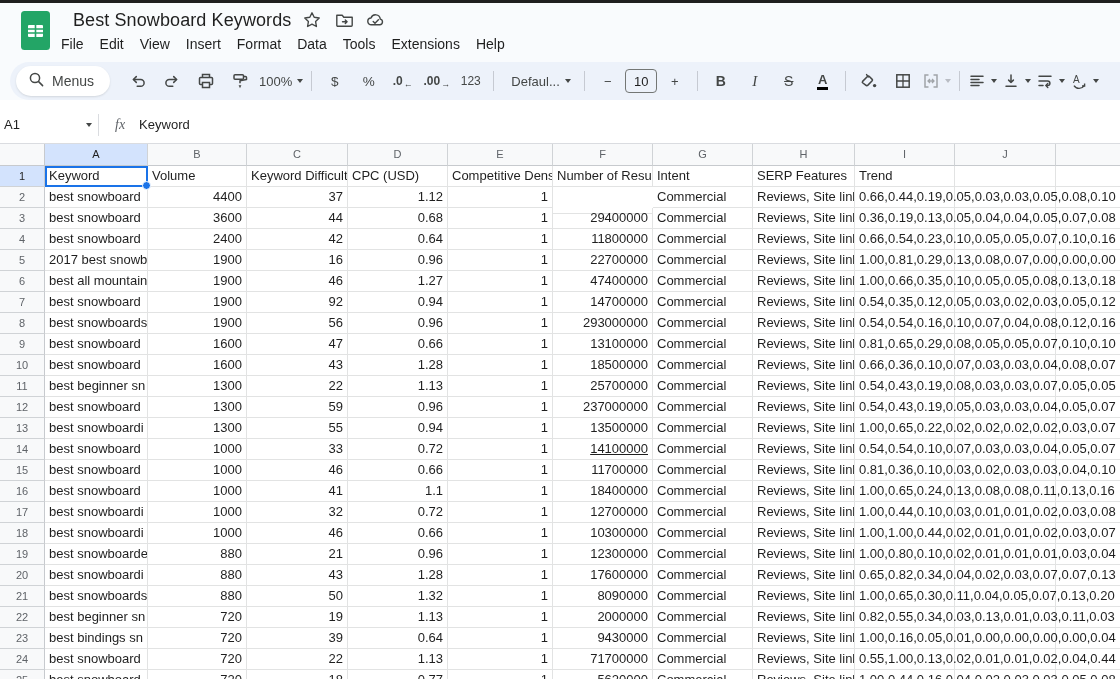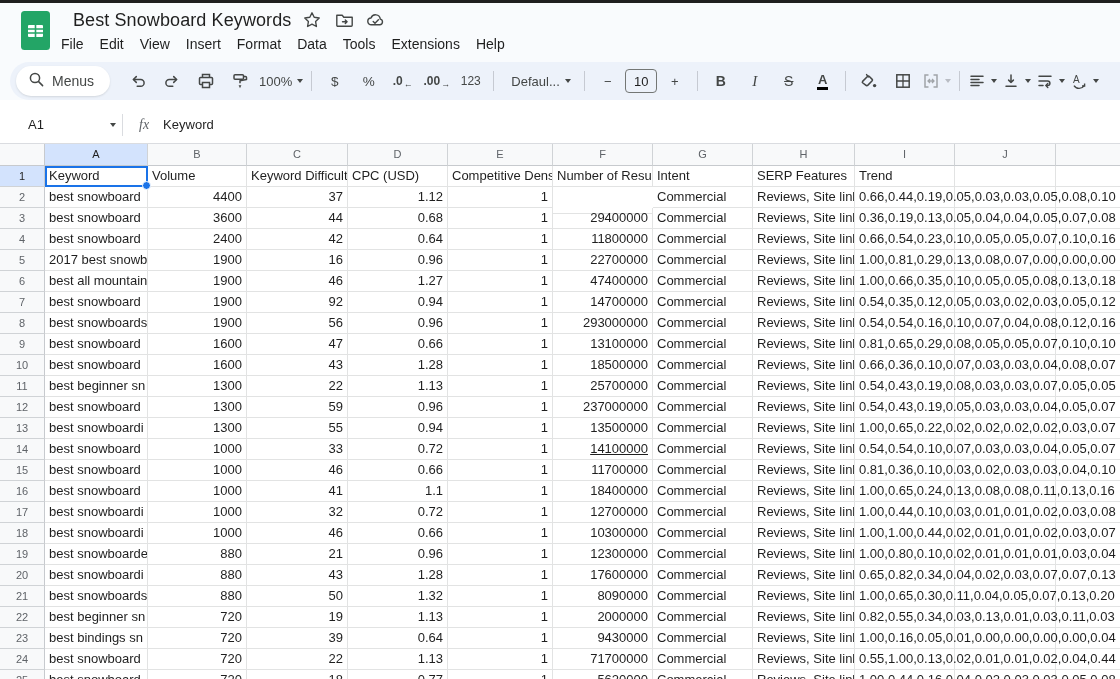--- a/index.html
+++ b/index.html
@@ -36,21 +36,21 @@
   .bold-b{font-weight:700;font-size:14px;}
   .ital-i{font-style:italic;font-family:"Liberation Serif","DejaVu Serif",serif;font-size:15px;}
   .strike-s{text-decoration:line-through;font-size:14px;}
   .tcolor{font-size:13px;font-weight:600;line-height:1;border-bottom:3px solid #000;padding:0 1px 1px 1px;}
   .numfmt{font-size:13.5px;font-weight:500;}
   .decfmt{font-size:12px;font-weight:600;position:relative;}
   .decfmt .arr{font-size:9px;font-weight:400;vertical-align:-2px;margin-left:1px;}
   .dis-ic{opacity:.45;}
   
   .formula-bar{height:38px;background:#fff;display:flex;align-items:center;border-bottom:1px solid #dadce0;box-sizing:border-box;}
-  .name-box{display:flex;align-items:center;width:88px;padding-left:28px;}
+  .name-box{display:flex;align-items:center;width:88px;padding-left:4px;}
   .name-box .ref{font-size:13px;color:#1f1f1f;flex:1;}
   .fx{font-family:"Liberation Serif","DejaVu Serif",serif;font-style:italic;font-size:14px;color:#5f6368;margin:0 14px 0 16px;}
   .fb-divider{width:1px;height:22px;background:#dadce0;margin-left:6px;}
   .fb-content{font-size:13px;color:#1f1f1f;}
   
   .grid{position:relative;height:535px;overflow:hidden;background:#fff;}
   .ghead{display:flex;height:22px;width:1300px;}
   .corner{width:45px;flex:none;background:#f8f9fa;border-right:1px solid #c7cace;border-bottom:1px solid #c7cace;box-sizing:border-box;}
   .colhead{flex:none;box-sizing:border-box;background:#f8f9fa;border-right:1px solid #d0d3d6;border-bottom:1px solid #c7cace;
            text-align:center;font-size:11px;color:#5f6368;line-height:21px;}

